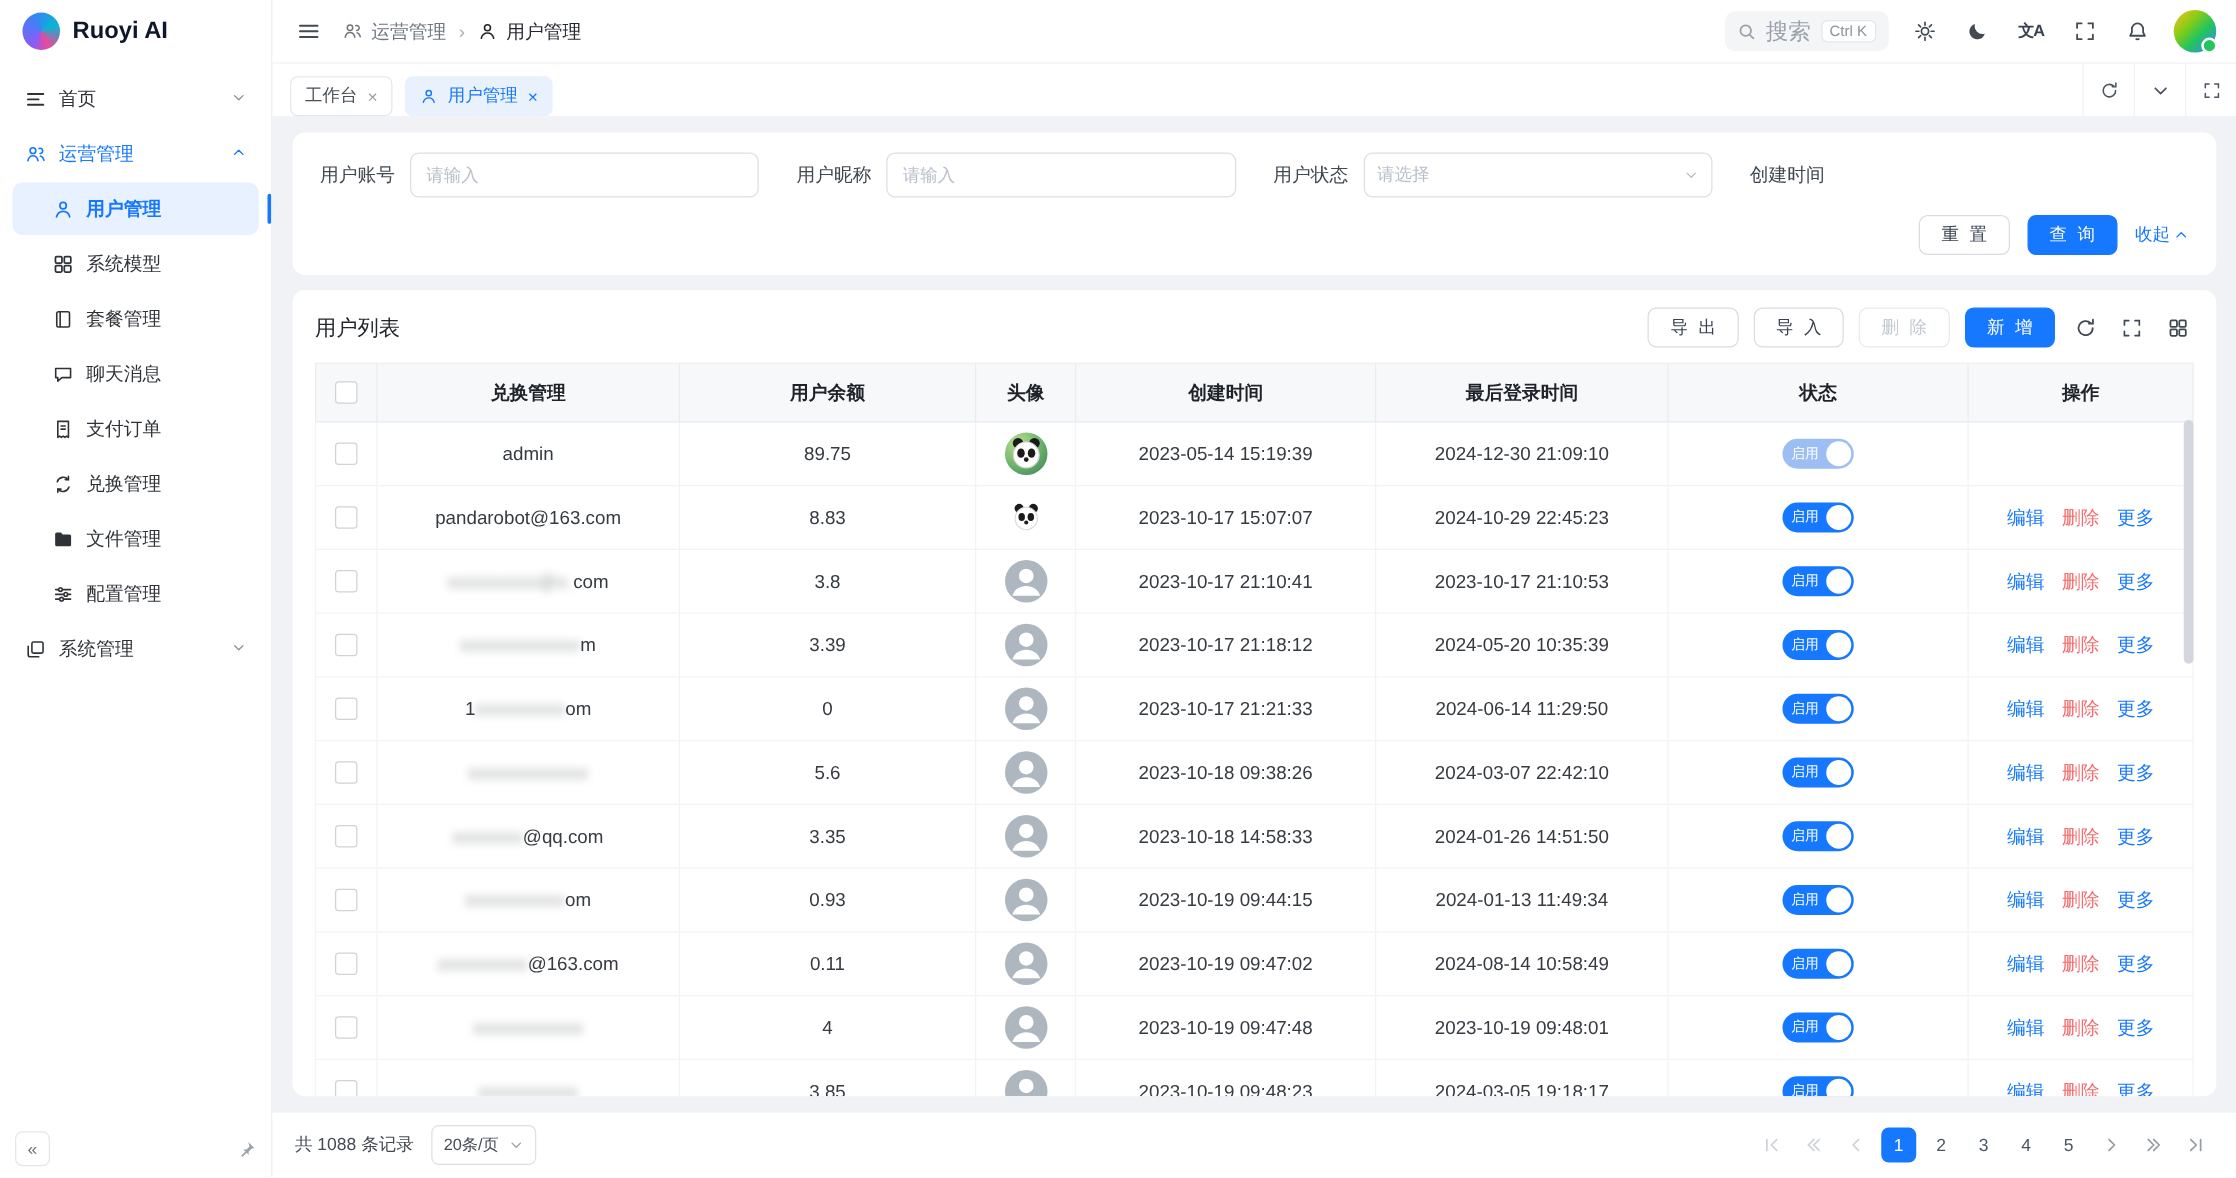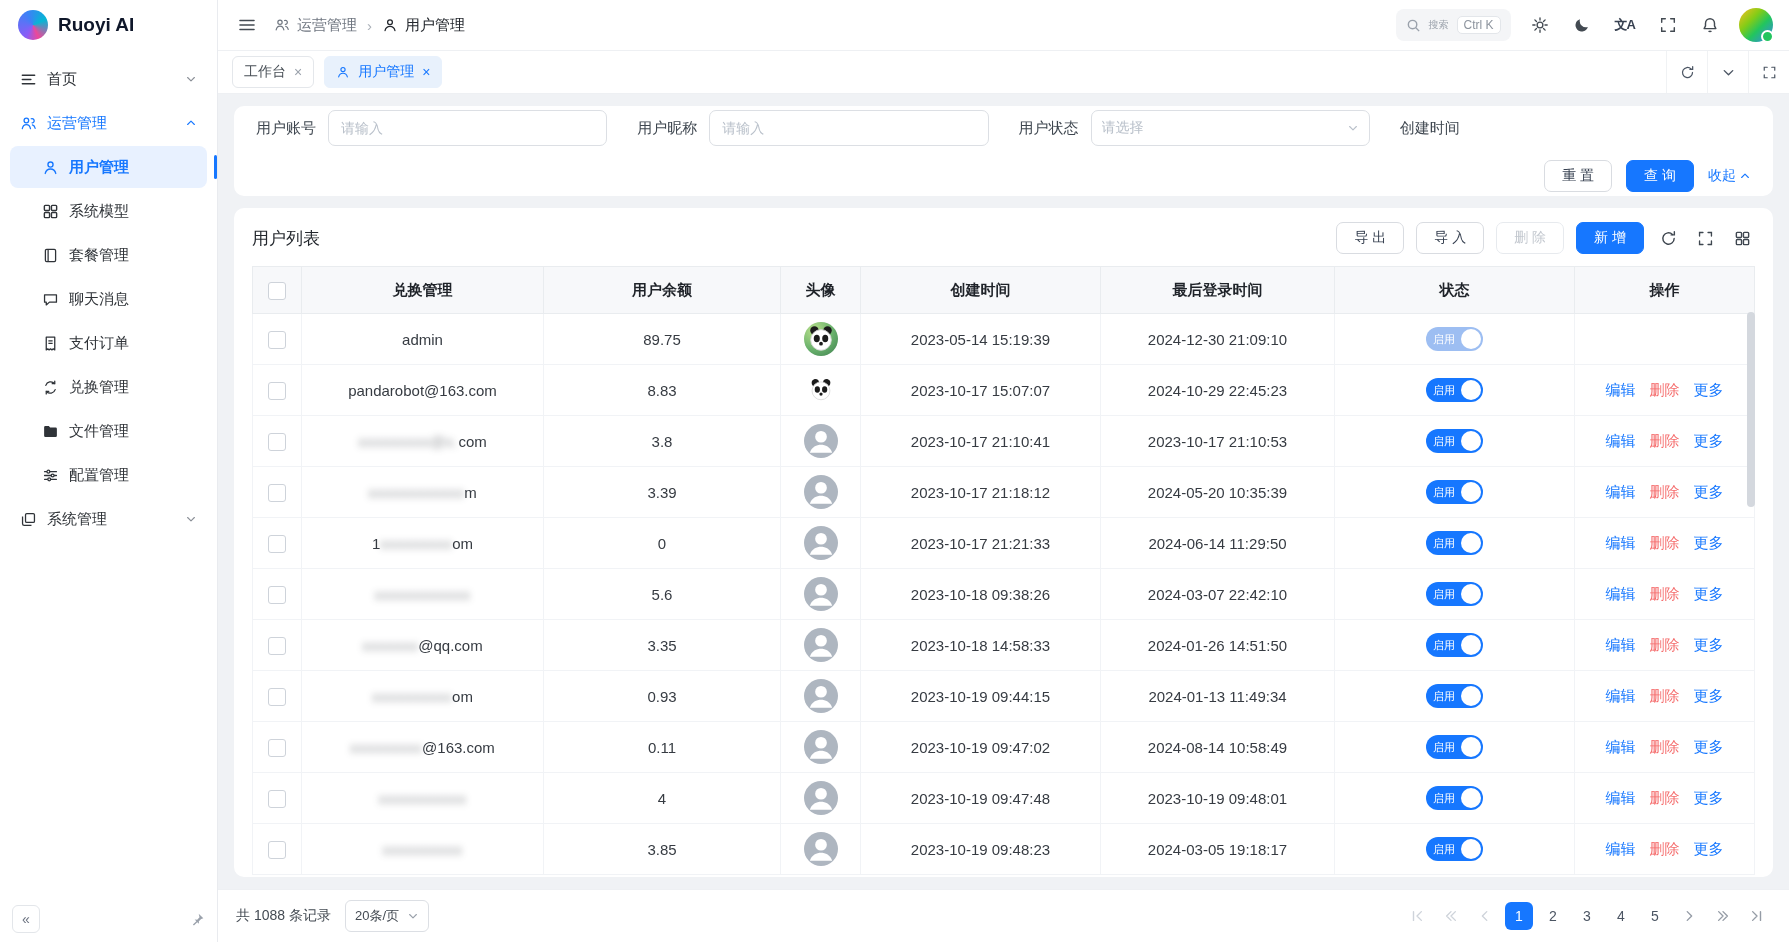--- a/index.html
+++ b/index.html
@@ -37,57 +37,57 @@
   .icon-btn{display:flex;align-items:center;justify-content:center;color:#434a52;cursor:pointer;background:none;border:none;padding:4px}
   .icon-btn svg{width:18px;height:18px}
   .breadcrumb{display:flex;align-items:center;gap:10px;font-size:15px}
   .crumb{display:flex;align-items:center;gap:7px;color:#6f7680}
   .crumb svg{width:16px;height:16px}
   .crumb.current{color:#23272d}
   .crumb-sep{color:#aab0b8}
   .topbar-right{margin-left:auto;display:flex;align-items:center;gap:16px}
   .search-pill{display:flex;align-items:center;gap:8px;height:32px;background:#f4f5f7;border-radius:8px;padding:0 10px;cursor:pointer}
   .search-pill svg{width:15px;height:15px;color:#9aa1ab}
-  .search-text{font-size:10px;color:#9aa1ab}
+  .search-text{font-size:18px;color:#9aa1ab}
   .kbd{background:#fff;border:1px solid #e3e6ea;border-radius:5px;font-size:12px;color:#8d949e;padding:1px 6px}
   .translate-btn{font-size:13px;color:#374151;font-weight:700;letter-spacing:-1px}
   .avatar-hd{width:34px;height:34px;border-radius:50%;position:relative;cursor:pointer;
     background:linear-gradient(135deg,#fbbf24 0%,#84cc16 35%,#22c55e 60%,#3b82f6 100%)}
   .avatar-hd::after{content:"";position:absolute;right:-1px;bottom:-1px;width:9px;height:9px;border-radius:50%;background:#22c55e;border:2px solid #fff}
 
   
-  .tabbar{height:42px;background:#fff;border-bottom:1px solid #eef0f3;display:flex;align-items:center;padding-left:14px}
+  .tabbar{height:42px;background:#fff;border-bottom:1px solid #eef0f3;display:flex;align-items:flex-end;padding-left:14px}
   .tab{height:30px;display:flex;align-items:center;gap:8px;padding:0 11px;border:1px solid #e4e7eb;border-radius:6px;
     font-size:14px;color:#495057;background:#fff;margin-right:10px;cursor:pointer}
   .tab svg{width:14px;height:14px}
   .tab .x{color:#9aa1ab;font-size:14px;line-height:1}
   .tab.active{background:#e8f1fc;border-color:#e8f1fc;color:#1677ff}
   .tab.active .x{color:#1677ff}
   .tabbar-right{margin-left:auto;display:flex;align-items:center;height:100%}
   .tab-tool{width:40px;height:100%;display:flex;align-items:center;justify-content:center;color:#4b5563;border-left:1px solid #f0f2f4;cursor:pointer}
   .tab-tool svg{width:15px;height:15px}
 
   
   .content{flex:1;display:flex;flex-direction:column;gap:12px;padding:12px 16px;overflow:hidden;background:#f0f2f5}
-  .filter-card{background:#fff;border-radius:10px;padding:4px 22px}
+  .filter-card{background:#fff;border-radius:10px;padding:16px 22px}
   .filter-row{display:flex;gap:30px}
   .f-group{flex:1;display:flex;align-items:center;gap:12px;min-width:0}
   .f-label{font-size:15px;color:#3f4750;white-space:nowrap}
   .control{flex:1;height:34px;border:1px solid #dcdfe4;border-radius:7px;display:flex;align-items:center;gap:6px;padding:0 10px;background:#fff;min-width:0}
   .control input{border:0;outline:0;width:100%;font-size:14px;font-family:inherit;color:#333;background:transparent}
   .control input::placeholder{color:#b9c0ca}
   .ph{color:#b9c0ca;font-size:14px;flex:1;white-space:nowrap;overflow:hidden}
   .ctl-chev{color:#b9c0ca;display:flex}
   .ctl-chev svg{width:12px;height:12px}
   .date-arrow{color:#c3c9d1;font-size:14px;padding:0 2px}
   .cal-icon{color:#b9c0ca;display:flex}
   .cal-icon svg{width:15px;height:15px}
   .filter-actions{display:flex;justify-content:flex-end;align-items:center;gap:14px;margin-top:14px}
   .btn{height:32px;padding:0 17px;border-radius:7px;border:1px solid #d9dce1;background:#fff;font-size:14px;color:#374151;
-    display:inline-flex;align-items:center;justify-content:center;cursor:pointer;font-family:Liberation Sans, sans-serif}
+    display:inline-flex;align-items:center;justify-content:center;cursor:pointer;font-family:Liberation Mono, monospace}
   .btn.primary{background:#1677ff;border-color:#1677ff;color:#ffffff}
   .btn.disabled{color:#c3c8cf;border-color:#e7eaee;cursor:default}
   .collapse-link{display:flex;align-items:center;gap:3px;color:#1677ff;font-size:14px;cursor:pointer}
   .collapse-link svg{width:12px;height:12px}
 
   
   .table-card{flex:1;background:#fff;border-radius:10px;padding:14px 18px 0;display:flex;flex-direction:column;overflow:hidden;position:relative}
   .panel-head{display:flex;align-items:center;margin-bottom:12px;height:32px}
   .panel-title{font-size:17px;color:#23272d;font-weight:500}
   .toolbar{margin-left:auto;display:flex;align-items:center;gap:12px}

